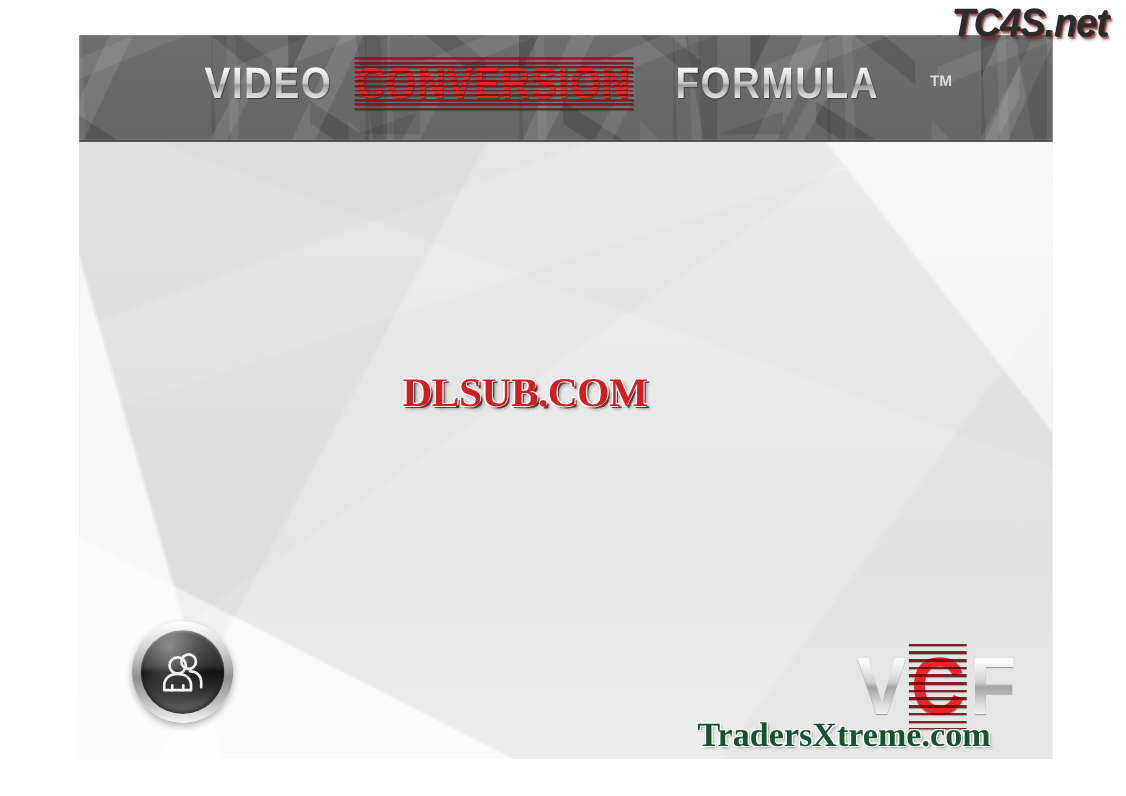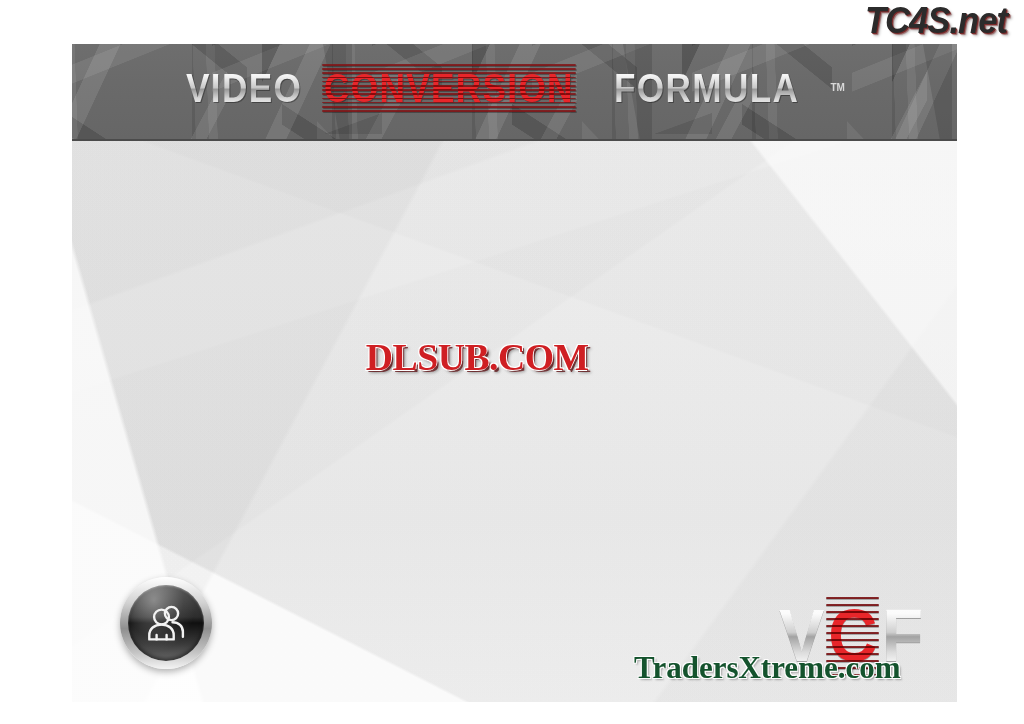--- a/index.html
+++ b/index.html
@@ -20,21 +20,21 @@
   #page {
     position: absolute;
     inset: 0;
     background: #ffffff;
   }
 
   
   #slide {
     position: absolute;
     left: 72px;
-    top: 44px;
+    top: 32px;
     width: 885px;
     height: 658px;
     background:
       
       linear-gradient(118deg, rgba(0,0,0,0.030) 0 34%, rgba(255,255,255,0) 34.4% 100%),
       linear-gradient(-54deg, rgba(0,0,0,0.022) 0 22%, rgba(255,255,255,0) 22.4% 100%),
       linear-gradient(27deg, rgba(255,255,255,0.9) 0 18%, rgba(255,255,255,0) 18.3% 100%),
       linear-gradient(160deg, rgba(0,0,0,0.018) 0 27%, rgba(255,255,255,0) 27.4% 100%),
       linear-gradient(200deg, rgba(0,0,0,0.016) 0 40%, rgba(255,255,255,0) 40.3% 100%),
       linear-gradient(to bottom, #f2f2f2 0%, #ededed 45%, #eaeaea 72%, #efefef 100%);
@@ -129,24 +129,24 @@
     position: absolute;
     left: -2px; right: -2px; top: -2px; bottom: -2px;
     pointer-events: none;
     background: repeating-linear-gradient(
       to bottom,
       rgba(130,20,22,0.85) 0px, rgba(130,20,22,0.85) 1.6px,
       rgba(255,255,255,0) 1.6px, rgba(255,255,255,0) 4.2px);
     mix-blend-mode: multiply;
   }
   #logo-tm {
-    font-size: 10px;
+    font-size: 14px;
     font-weight: bold;
     color: #d8d8d8;
-    margin-left: 6px;
+    margin-left: 21px;
     align-self: flex-end;
     position: relative;
     top: -18px;
     letter-spacing: 0;
   }
 
   
   #quote-block {
     position: absolute;
     left: 0;

